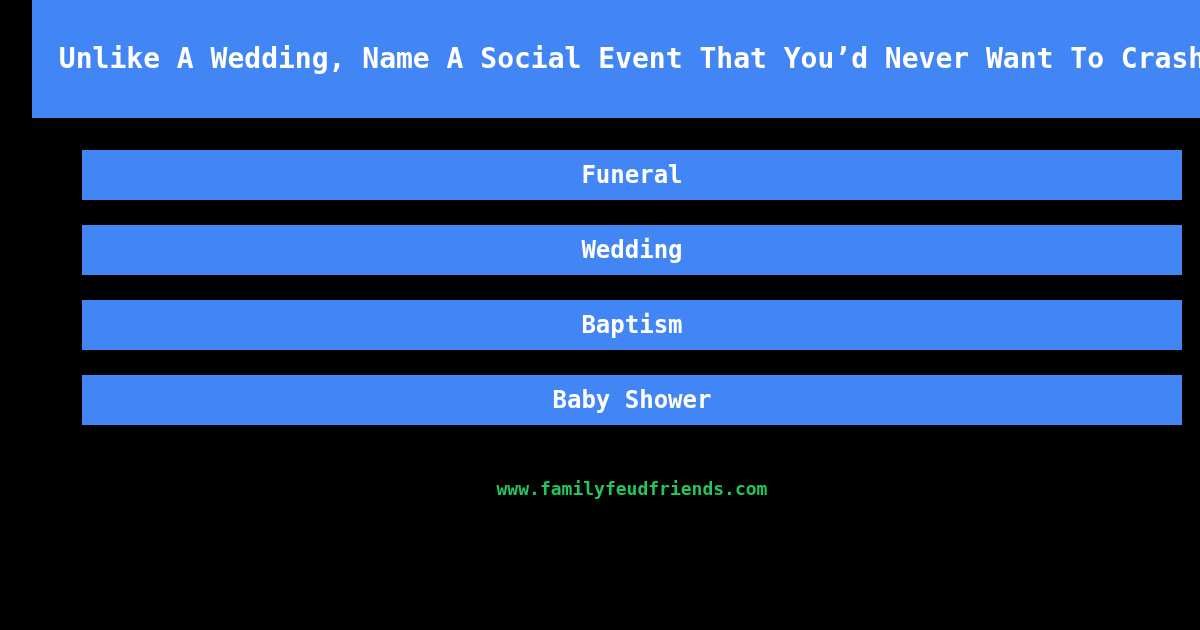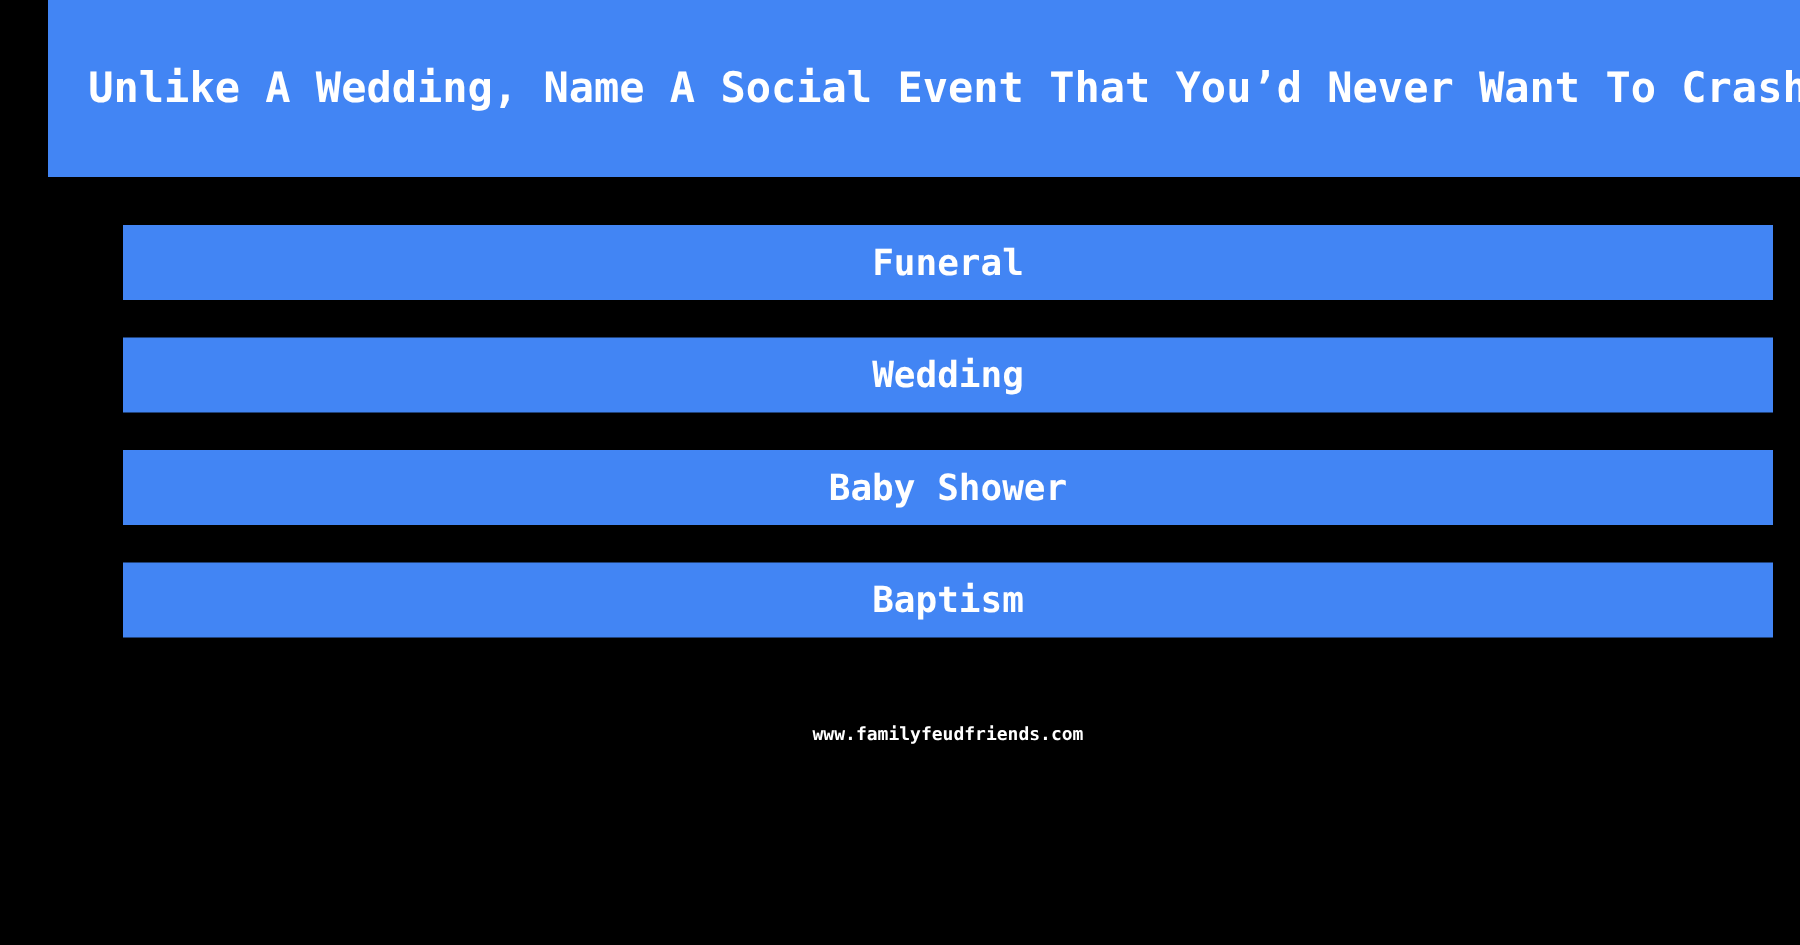--- a/index.html
+++ b/index.html
@@ -74,23 +74,23 @@
   }
   
   .footer {
     flex: 0 0 auto;
     height: 55px;
     display: flex;
     align-items: center;
     justify-content: center;
   }
   .footer-url {
-    color: #ffffff;
+    color: #22c55e;
     font-family: "DejaVu Sans Mono", "Liberation Mono", monospace;
-    font-size: 12px;
+    font-size: 18px;
     font-weight: bold;
     letter-spacing: 0px;
     line-height: 1;
   }
 </style>
 </head>
 <body>
 
 <div class="page">
 
@@ -103,25 +103,25 @@
     <div class="answer-bar">
       <span class="answer-text">Funeral</span>
     </div>
 
     <div class="answer-bar">
       <span class="answer-text">Wedding</span>
     </div>
 
 
     <div class="answer-bar">
-      <span class="answer-text">Baby Shower</span>
+      <span class="answer-text">Baptism</span>
     </div>
 
     <div class="answer-bar">
-      <span class="answer-text">Baptism</span>
+      <span class="answer-text">Baby Shower</span>
     </div>
 
 
   </div>
 
   <div class="footer">
     <span class="footer-url">www.familyfeudfriends.com</span>
   </div>
 
 </div>

